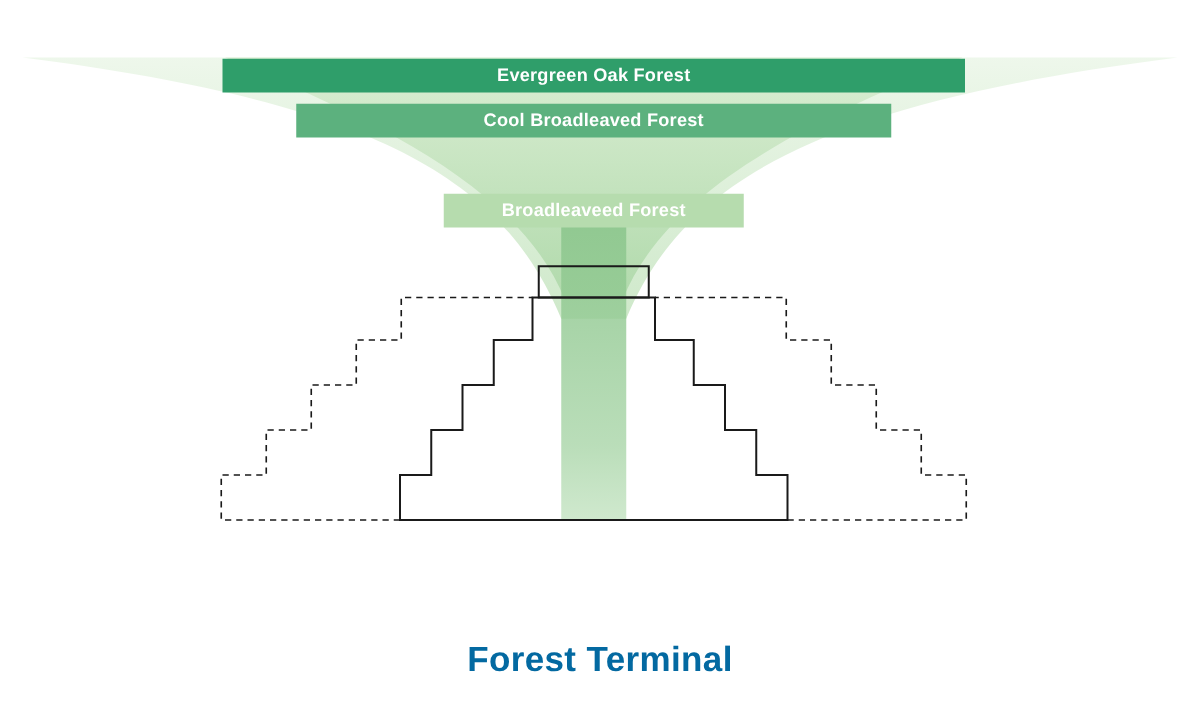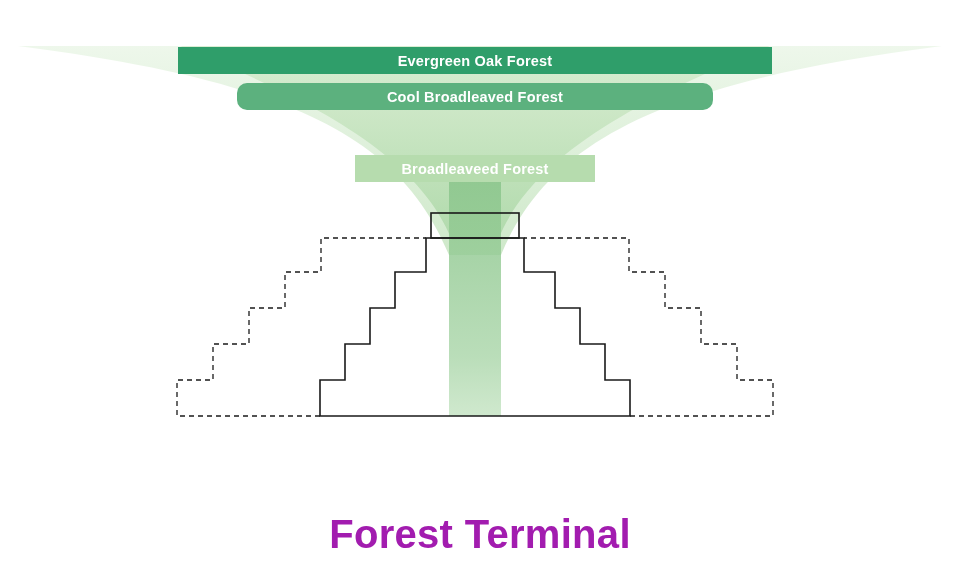--- a/index.html
+++ b/index.html
@@ -33,32 +33,32 @@
     display: flex;
     align-items: center;
     justify-content: center;
     color: #ffffff;
     font-weight: bold;
     font-size: 14.5px;
     letter-spacing: 0.2px;
     white-space: nowrap;
   }
   .bar-0 { left: 178px; top: 47px;  width: 594px; }
-  .bar-1 { left: 237px; top: 83px;  width: 476px; border-radius: 10px; }
+  .bar-1 { left: 237px; top: 83px;  width: 476px; }
   .bar-2 { left: 296px; top: 119px; width: 358px; }
   .bar-3 { left: 355px; top: 155px; width: 240px; }
   .title {
     position: absolute;
     left: 0;
     right: 0;
     top: 512px;
     text-align: center;
-    font-size: 40px;
+    font-size: 28px;
     font-weight: 700;
-    color: #a21caf;
+    color: #0369a1;
     letter-spacing: 0.3px;
   }
 </style>
 </head>
 <body>
 
 <div class="stage">
 
   <svg class="diagram-svg" width="960" height="568" viewBox="0 0 960 568">
     <defs>

